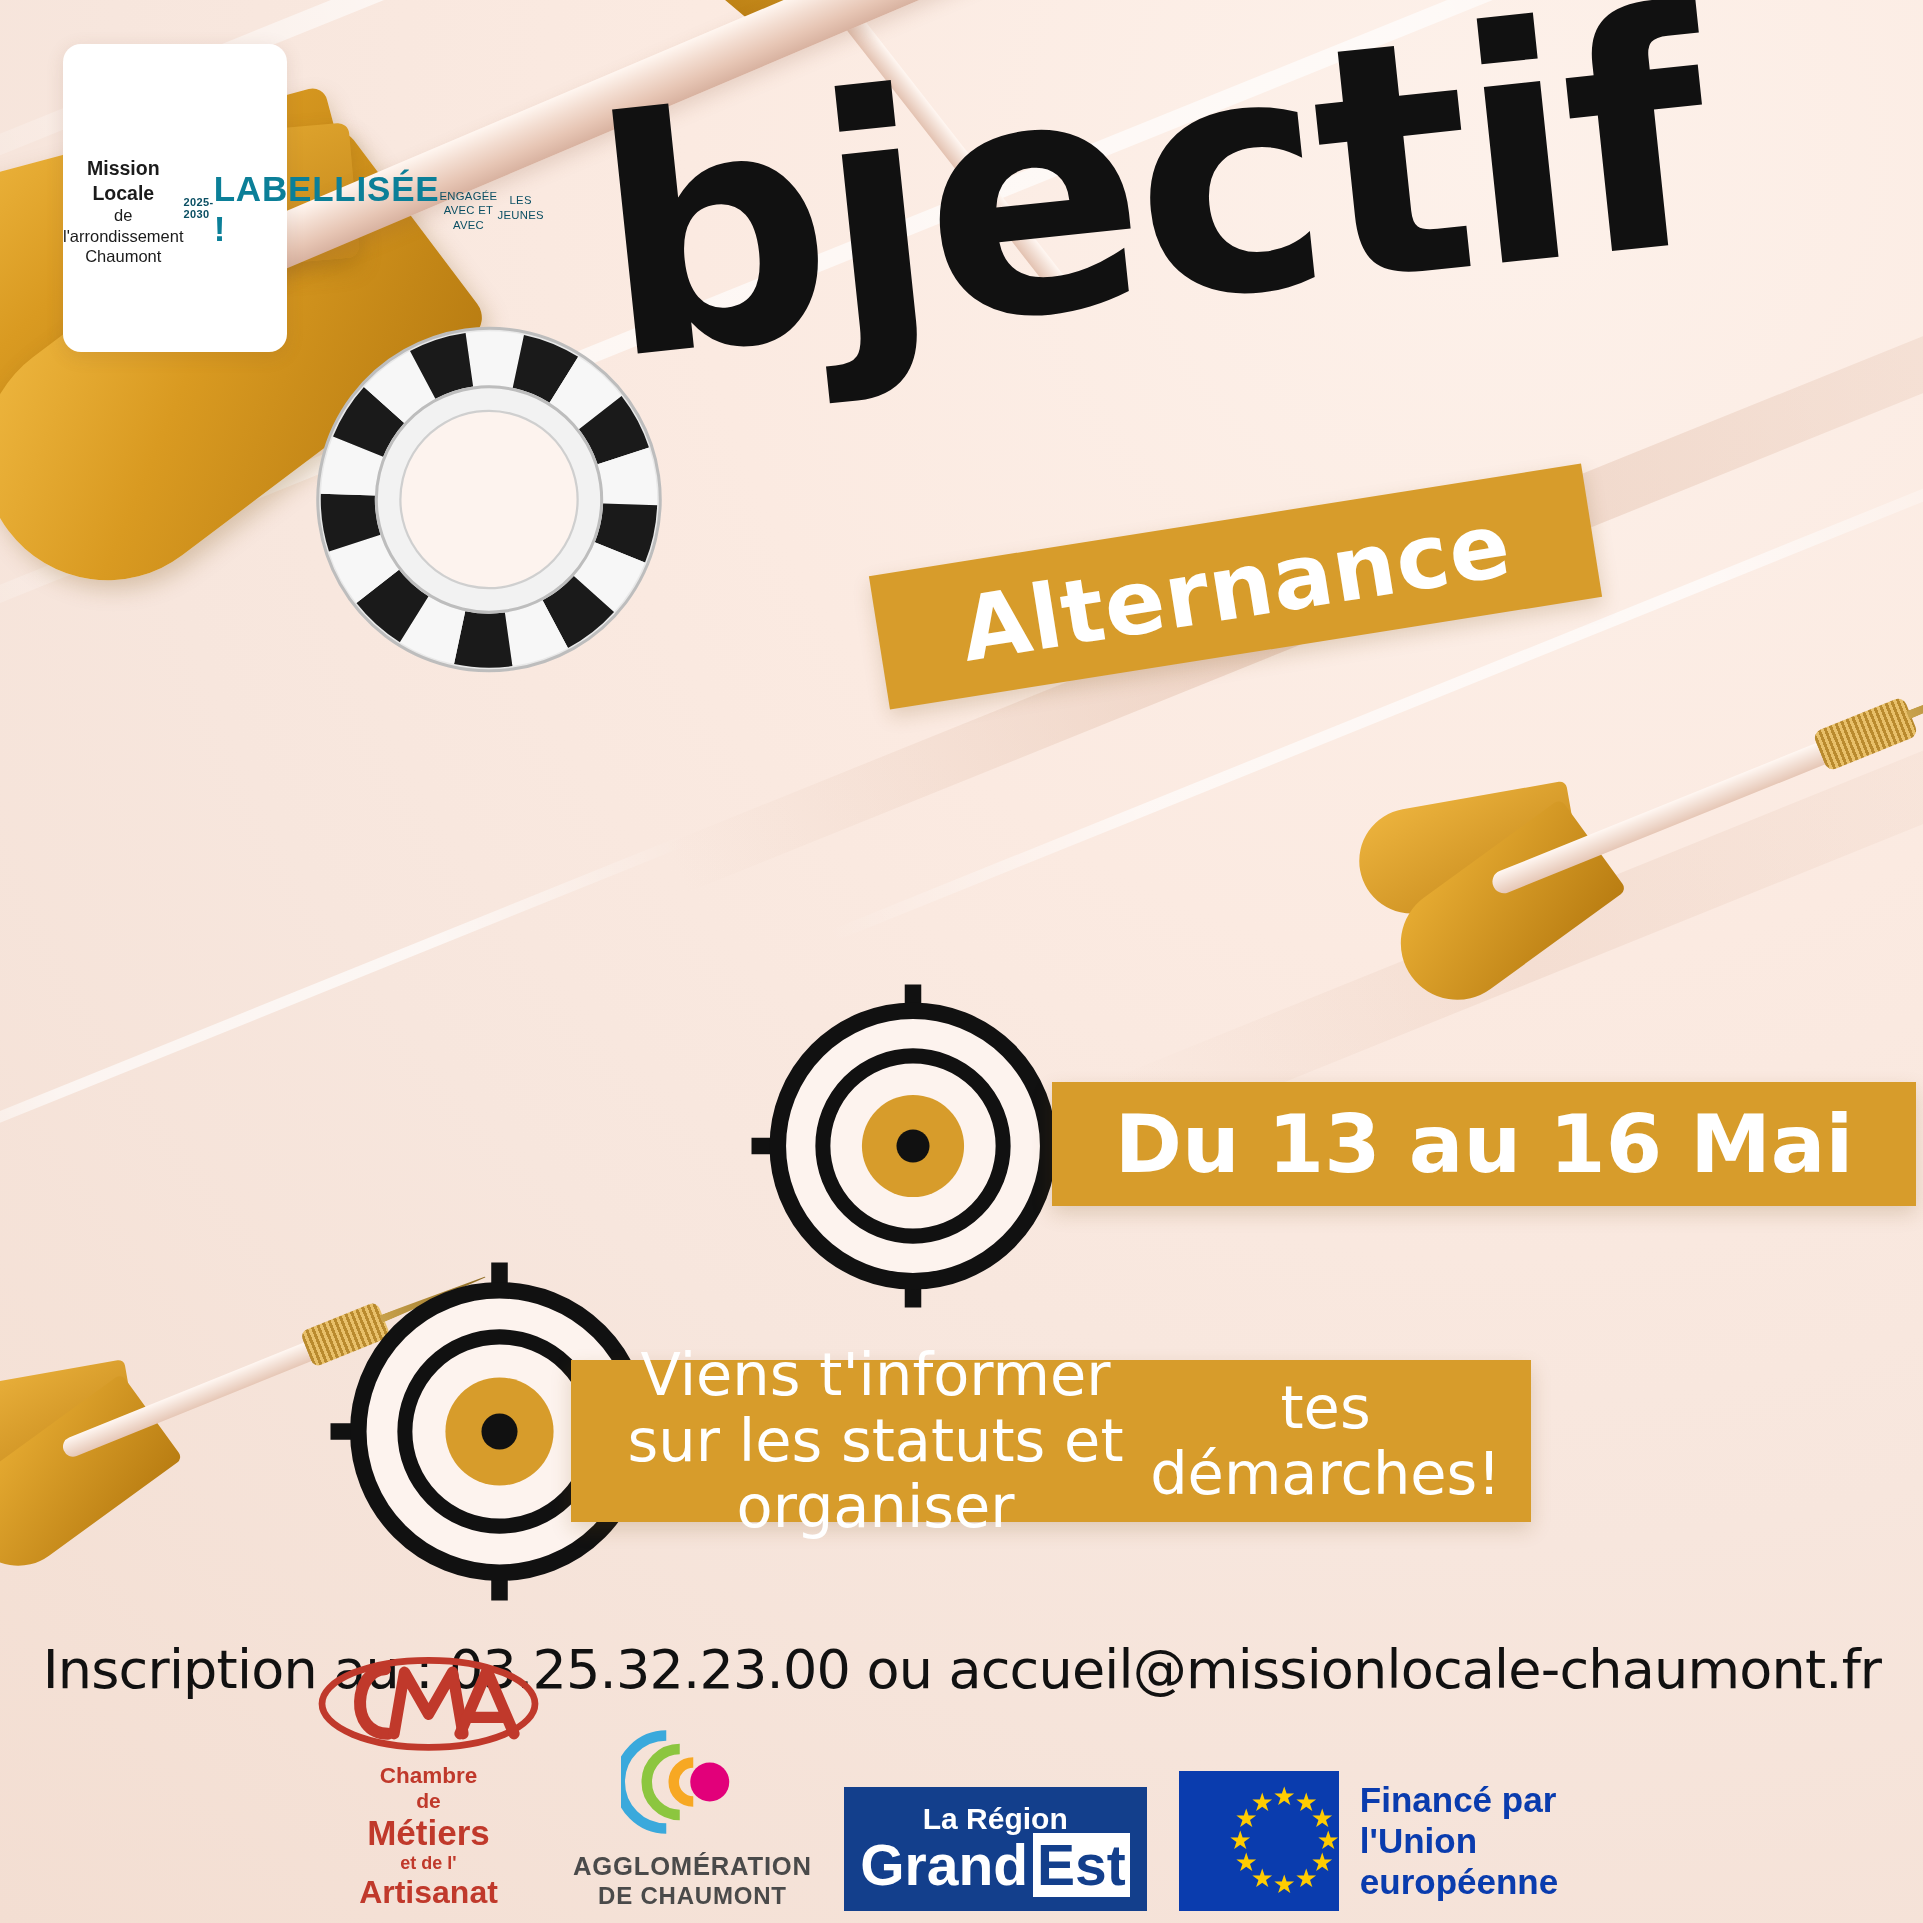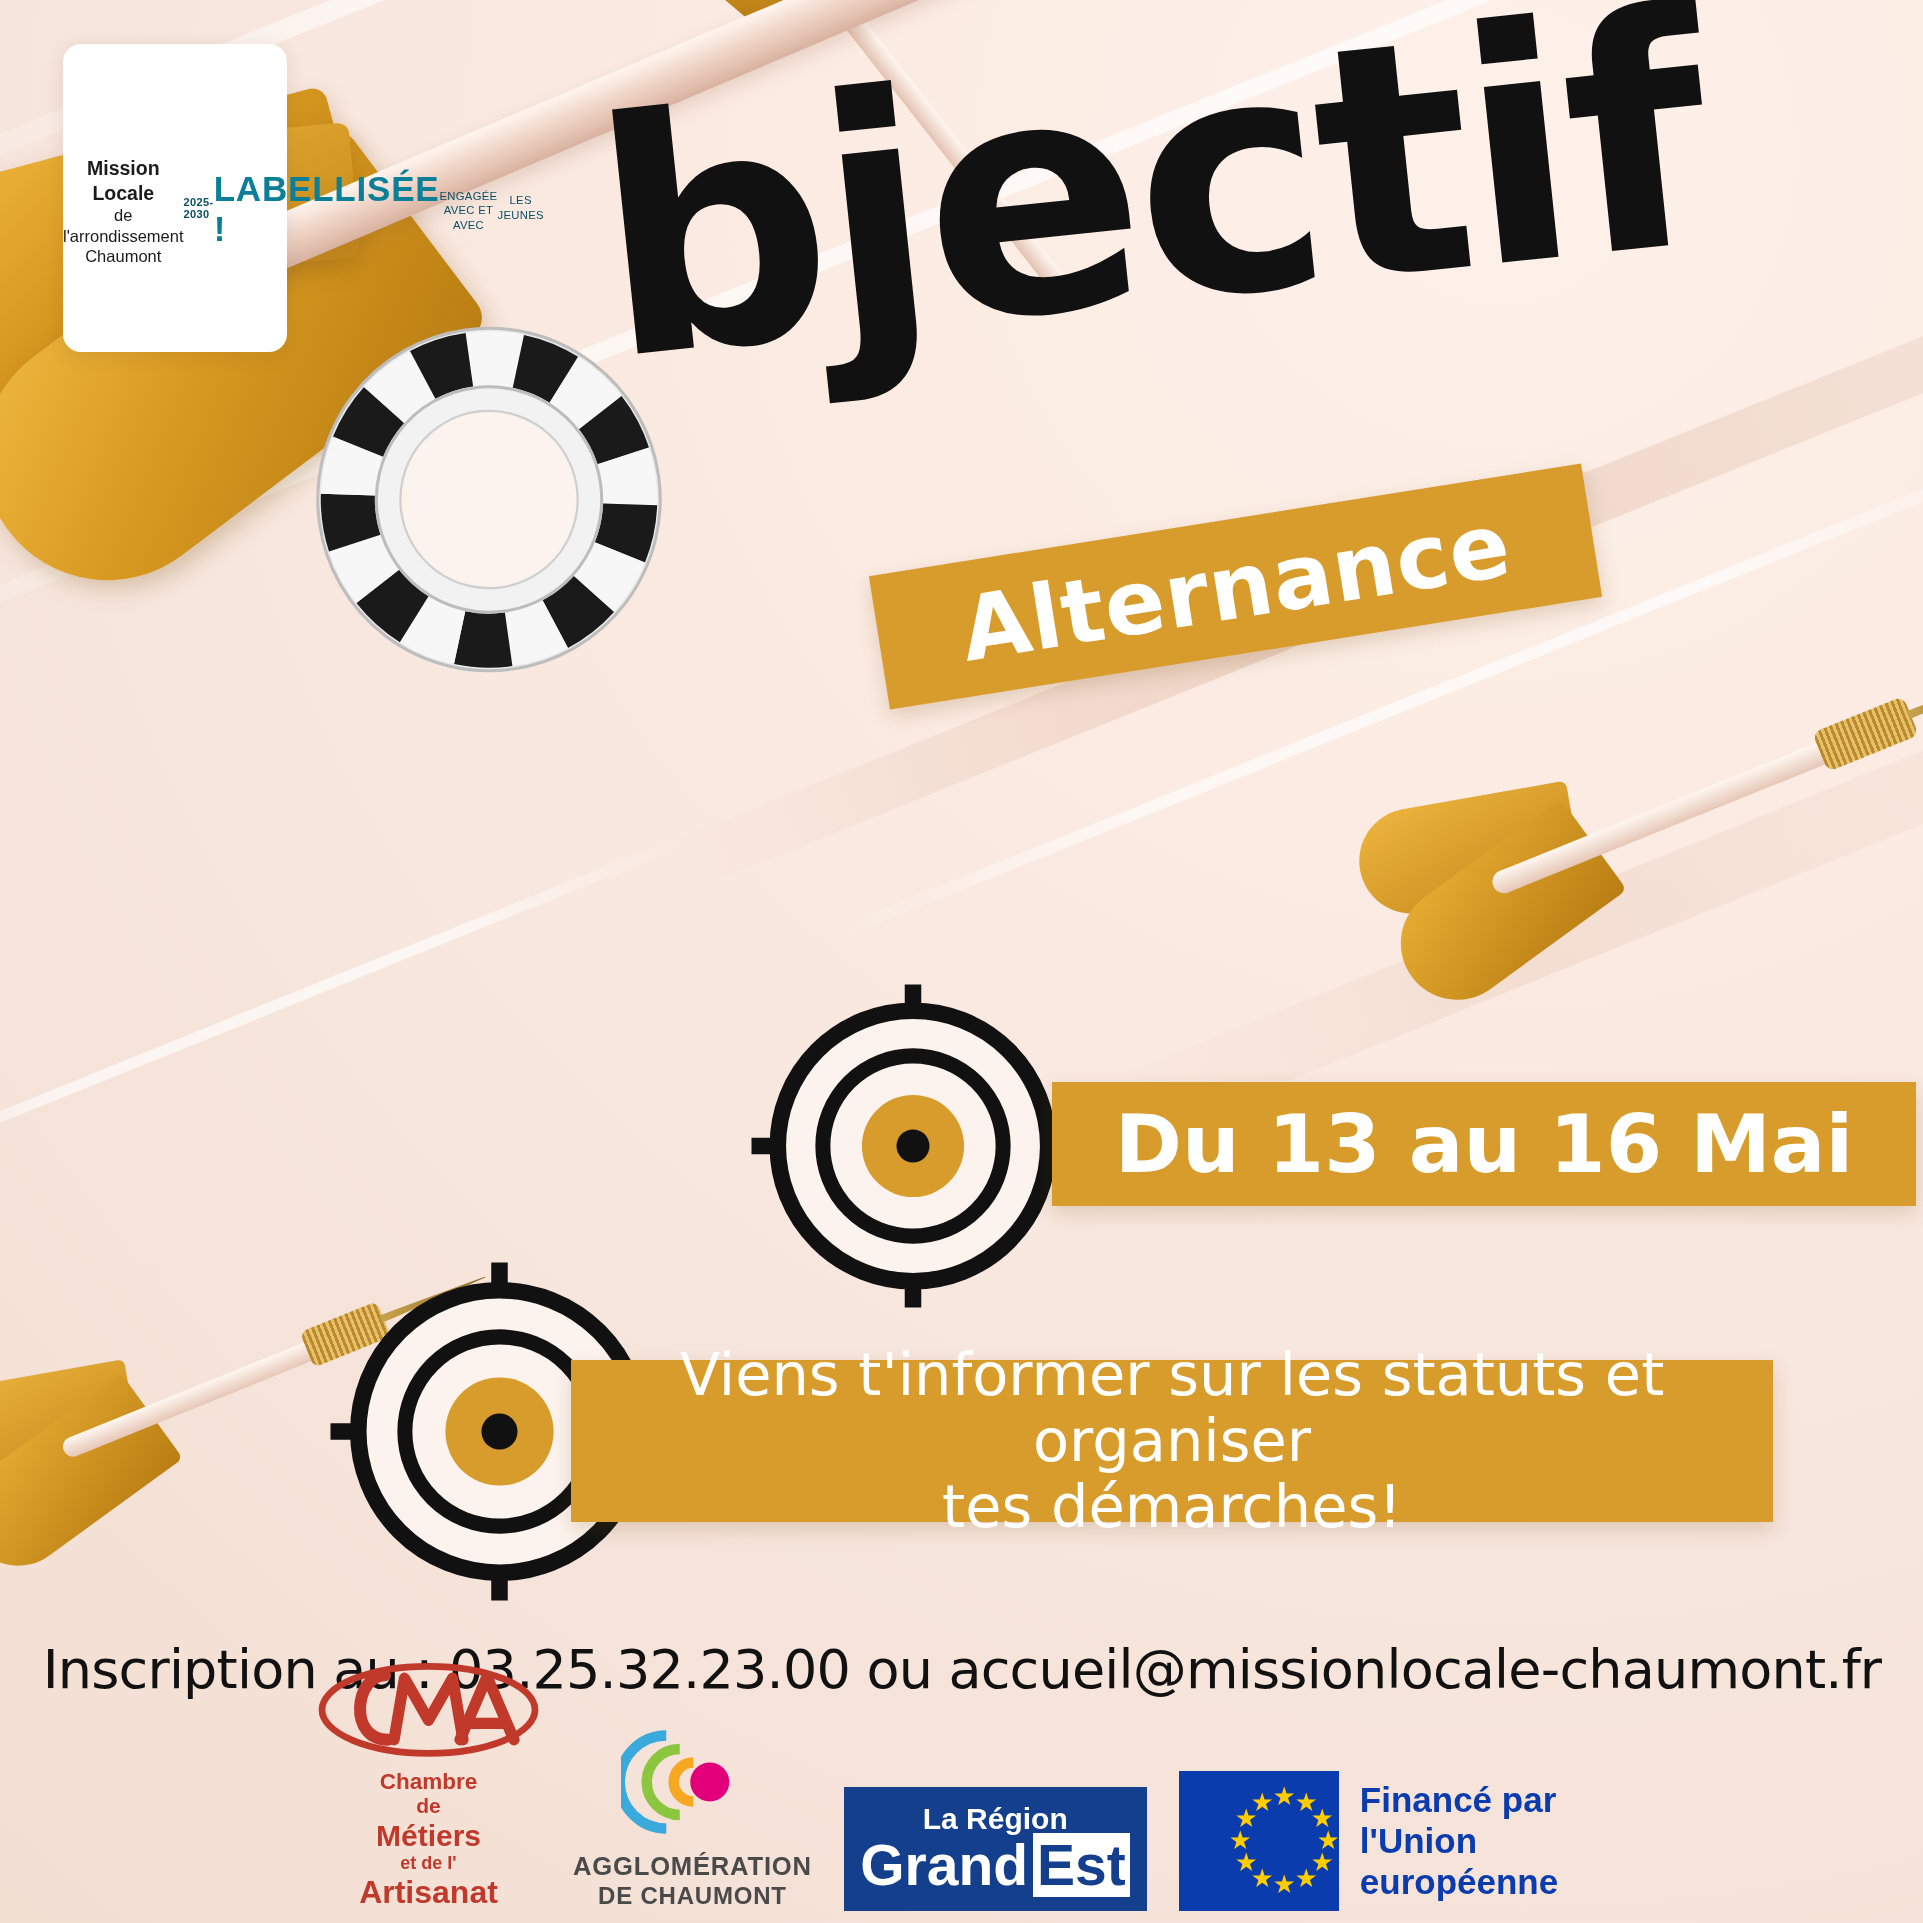--- a/index.html
+++ b/index.html
@@ -179,22 +179,22 @@
   }
   .band-dates{
     left:1052px;top:1082px;width:864px;height:124px;
     justify-content:center;
   }
   .band-dates .txt{
     color:#fff;font-size:81px;font-weight:600;
     font-family:"DejaVu Sans", sans-serif;
   }
   .band-info{
-    left:571px;top:1360px;width:1202px;height:162px;
-    justify-content:center;flex-direction:column;padding:0 30px;
+    left:571px;top:1360px;width:960px;height:162px;
+    justify-content:center;flex-direction:row;padding:0 30px;
   }
   .band-info .txt{
     color:#fff;font-size:59px;font-weight:500;text-align:center;line-height:1.12;
     font-family:"DejaVu Sans", sans-serif;
   }
 
   
   .cross{position:absolute;}
   .cross svg{display:block;}
 
@@ -211,21 +211,21 @@
   .footer{
     position:absolute;left:0;right:0;bottom:13.5px;height:240px;
     display:flex;align-items:flex-end;justify-content:center;gap:32px;
     padding:0 316px;box-sizing:border-box;
   }
   .logo-cma{width:248px;text-align:center;}
   .cma-mark{position:relative;width:225px;height:113px;margin:0 auto;}
   .cma-text{color:#c0392b;font-weight:bold;line-height:1.15;margin-top:4.5px;}
   .cma-text .s1{font-size:22.5px;display:block;}
   .cma-text .s2{font-size:21px;display:block;}
-  .cma-text .s3{font-size:30px;display:block;}
+  .cma-text .s3{font-size:35px;display:block;}
   .cma-text .s4{font-size:18px;display:block;}
   .cma-text .s5{font-size:32px;display:block;}
 
   .logo-agglo{width:248px;text-align:center;}
   .agglo-text{color:#4a4a4a;font-weight:bold;line-height:1.2;margin-top:6px;}
   .agglo-text .a1{font-size:25.6px;display:block;letter-spacing:0.8px;}
   .agglo-text .a2{font-size:24px;display:block;letter-spacing:0.8px;}
 
   .logo-ge{
     width:421px;height:124px;background:#133f8c;color:#fff;

